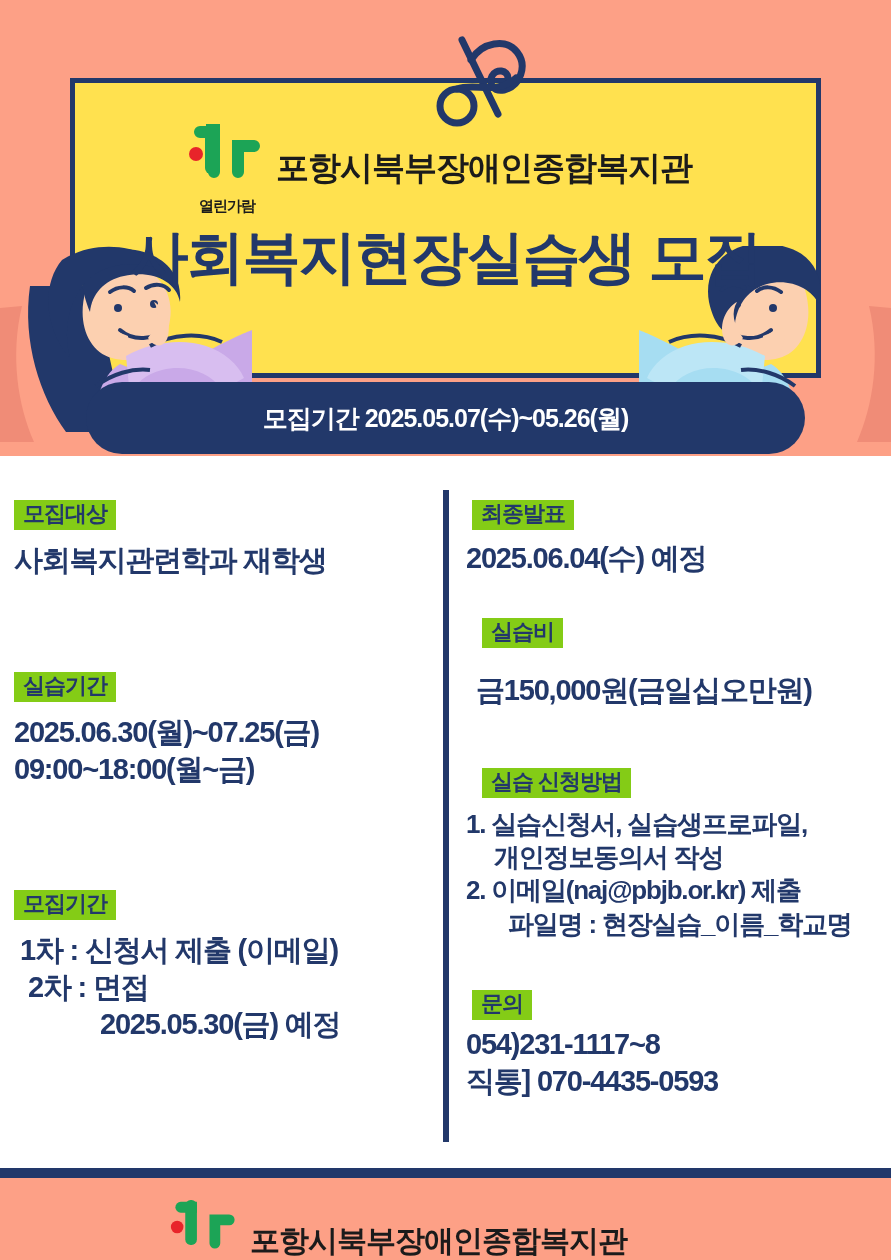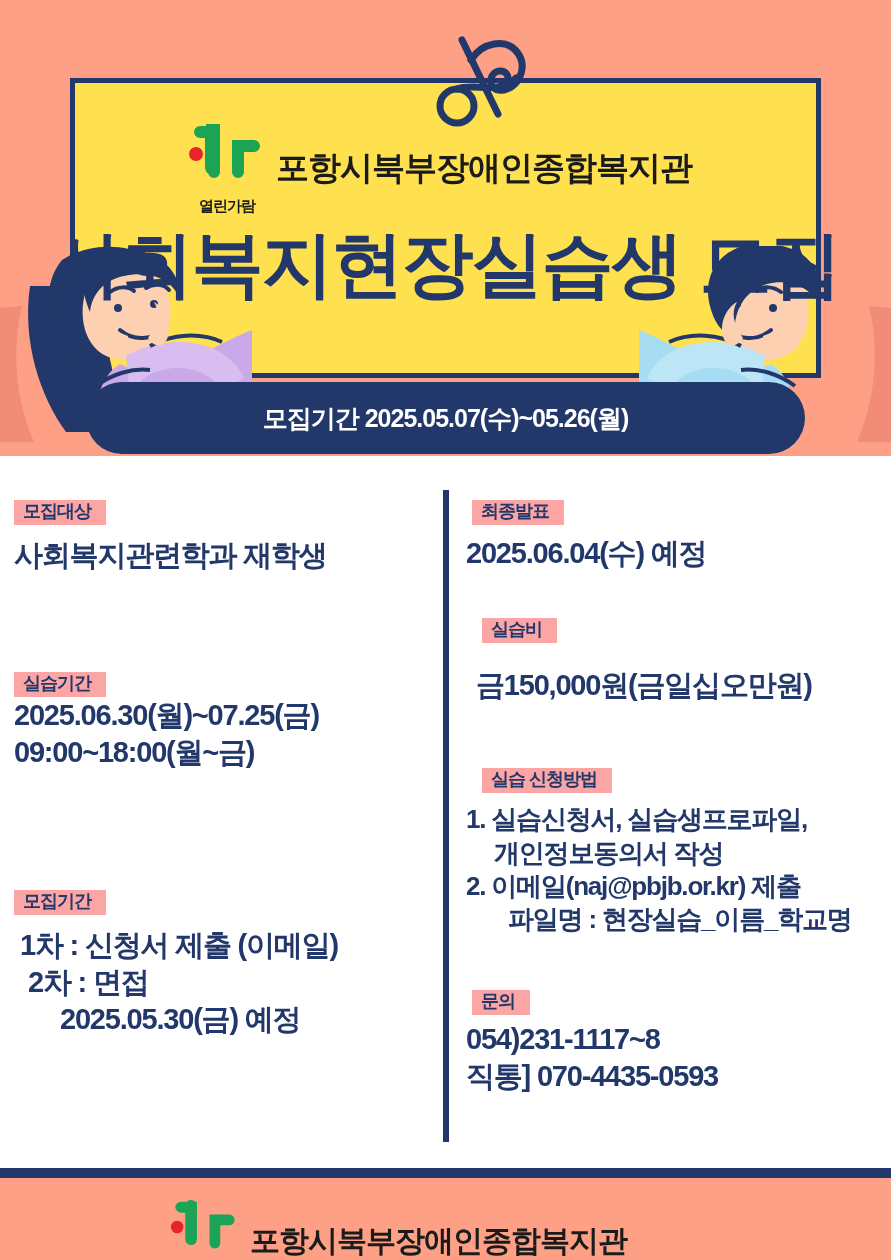--- a/index.html
+++ b/index.html
@@ -26,21 +26,21 @@
   .logo-mark{position:relative;flex:0 0 auto;}
   .logo-name{font-weight:700;color:#1b1b1b;letter-spacing:-1px;white-space:nowrap;}
   .logo-sub{position:absolute;left:0;width:100%;text-align:center;font-weight:700;color:#1b1b1b;margin-top:25px;}
 
   .header-logo{left:188px;top:118px;}
   .header-logo .logo-name{font-size:33px;line-height:1;padding-bottom:6px;}
 
   
   .main-title{
     position:absolute;left:0;top:228px;width:891px;text-align:center;
-    font-size:72px;font-weight:800;color:#22386A;letter-spacing:-2px;
+    font-size:58px;font-weight:800;color:#22386A;letter-spacing:-2px;
     line-height:1;z-index:6;
   }
 
   
   .person{position:absolute;z-index:5;}
   .person-left{left:0px;top:246px;}
   .person-right{right:0px;top:246px;}
 
   
   .period-pill{
@@ -54,23 +54,23 @@
 
   
   .body-area{position:absolute;left:0;top:456px;width:891px;height:712px;background:#ffffff;}
   .divider{position:absolute;left:443px;top:34px;width:6px;height:652px;background:#22386A;}
 
   .col{position:absolute;}
   .col-left{left:0px;top:0px;width:440px;}
   .col-right{left:452px;top:0px;width:439px;}
 
   .hl{
-    display:inline-block;background:#fca5a5;color:#22386A;
-    font-size:18px;font-weight:800;letter-spacing:-1px;
-    padding:1px 15px 3px 9px;line-height:1.18;
+    display:inline-block;background:#84cc16;color:#22386A;
+    font-size:22px;font-weight:800;letter-spacing:-1px;
+    padding:1px 9px 3px 9px;line-height:1.18;
   }
   .txt{color:#22386A;font-size:29px;font-weight:800;letter-spacing:-1.2px;line-height:1.28;}
   .txt.small{font-size:26px;}
   .blk{position:absolute;}
 
   
   .footer-rule{position:absolute;left:0;top:1168px;width:891px;height:10px;background:#22386A;}
   .footer{position:absolute;left:0;top:1178px;width:891px;height:82px;background:#FDA086;}
   .footer-logo{left:170px;top:16px;}
   .footer-logo .logo-name{font-size:30px;line-height:1;padding-bottom:4px;}
@@ -156,29 +156,29 @@
 
     <div class="col col-left">
 
       <div class="blk" style="left:14px;top:44px;">
         <div class="hl">모집대상</div>
         <div class="txt" style="margin-top:12px;">사회복지관련학과 재학생</div>
       </div>
 
       <div class="blk" style="left:14px;top:216px;">
         <div class="hl">실습기간</div>
-        <div class="txt" style="">2025.06.30(월)~07.25(금)</div>
+        <div class="txt" style="margin-top:12px;">2025.06.30(월)~07.25(금)</div>
         <div class="txt">09:00~18:00(월~금)</div>
       </div>
 
       <div class="blk" style="left:14px;top:434px;">
         <div class="hl">모집기간</div>
         <div class="txt" style="margin-top:12px;margin-left:6px;">1차 : 신청서 제출 (이메일)</div>
         <div class="txt" style="margin-left:14px;">2차 : 면접</div>
-        <div class="txt" style="margin-left:46px;">2025.05.30(금) 예정</div>
+        <div class="txt" style="margin-left:86px;">2025.05.30(금) 예정</div>
       </div>
     </div>
 
     <div class="col col-right">
 
       <div class="blk" style="left:20px;top:44px;">
         <div class="hl">최종발표</div>
         <div class="txt" style="margin-top:10px;margin-left:-6px;">2025.06.04(수) 예정</div>
       </div>
 

